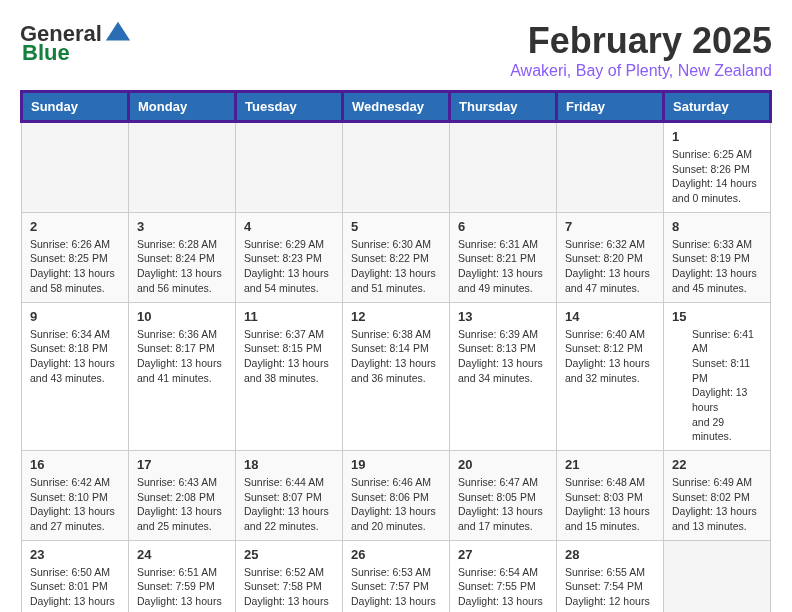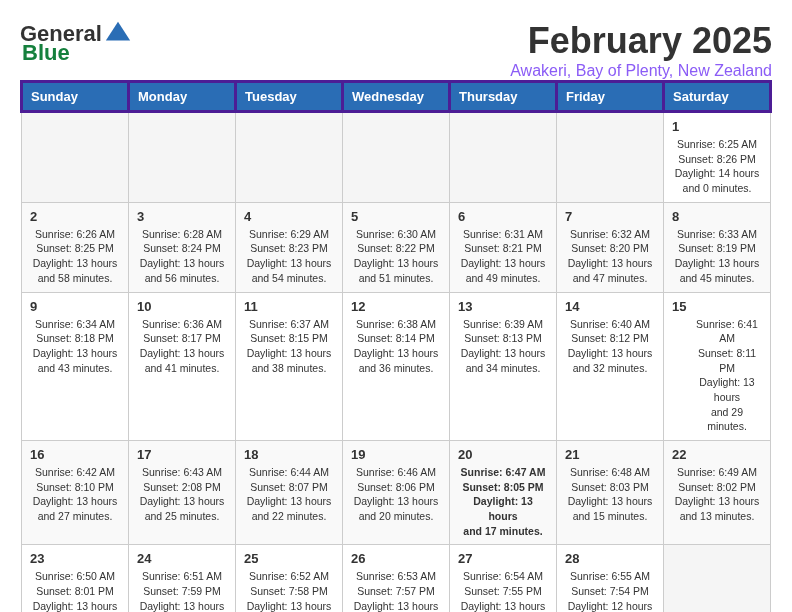--- a/index.html
+++ b/index.html
@@ -7,20 +7,21 @@
       font-family: Arial, sans-serif;
       background: #fff;
       width: 792px;
       min-height: 612px;
       padding: 20px;
     }
     .header {
       display: flex;
       justify-content: space-between;
       align-items: flex-start;
+      margin-bottom: 10px;
     }
     .logo {
       display: flex;
       flex-direction: column;
       align-items: flex-start;
     }
     .logo-text {
       display: flex;
       align-items: center;
     }
@@ -80,21 +81,20 @@
     .day-num {
       font-size: 13px;
       font-weight: bold;
       margin-bottom: 3px;
       color: #333;
     }
     .day-info {
       font-size: 10.5px;
       line-height: 1.4;
       color: #333;
-      text-align: center;
     }
     .empty-cell {
       background: #f5f5f5 !important;
     }
   </style>
 </head>
 <body>
 
 <div class="header">
   <div class="logo">
@@ -266,21 +266,21 @@
         </td>
         <td>
           <div class="day-num">19</div>
           <div class="day-info" style="white-space: pre-line;">Sunrise: 6:46 AM
 Sunset: 8:06 PM
 Daylight: 13 hours
 and 20 minutes.</div>
         </td>
         <td>
           <div class="day-num">20</div>
-          <div class="day-info" style="white-space: pre-line; font-weight: bold;">Sunrise: 6:47 AM
+          <div class="day-info" style="white-space: pre-line;">Sunrise: 6:47 AM
 Sunset: 8:05 PM
 Daylight: 13 hours
 and 17 minutes.</div>
         </td>
         <td>
           <div class="day-num">21</div>
           <div class="day-info" style="white-space: pre-line;">Sunrise: 6:48 AM
 Sunset: 8:03 PM
 Daylight: 13 hours
 and 15 minutes.</div>

